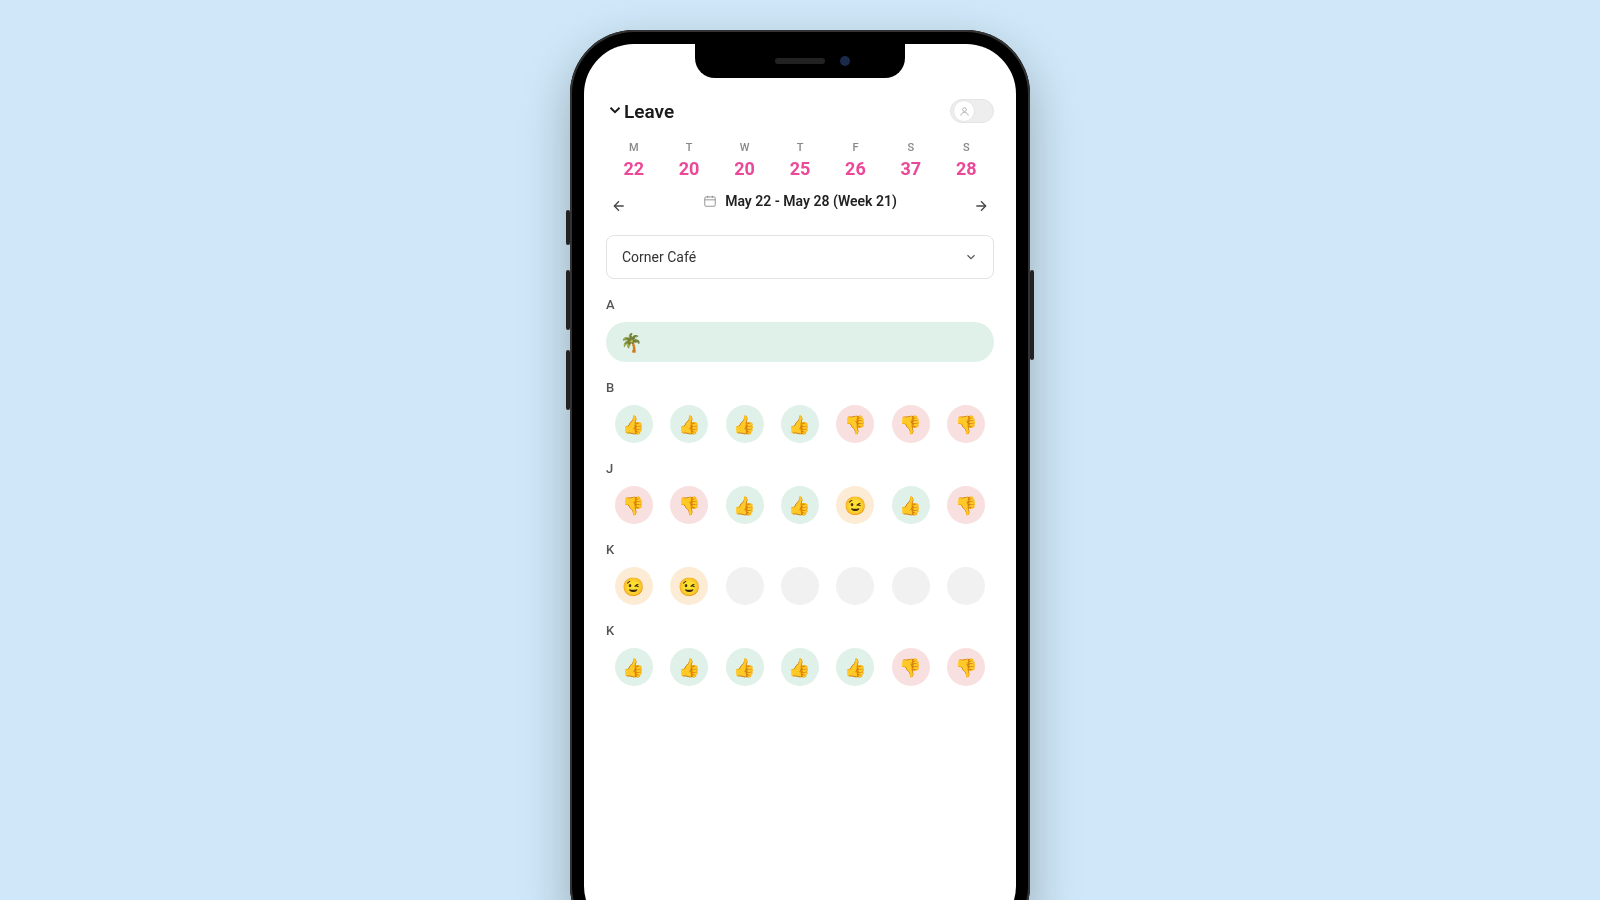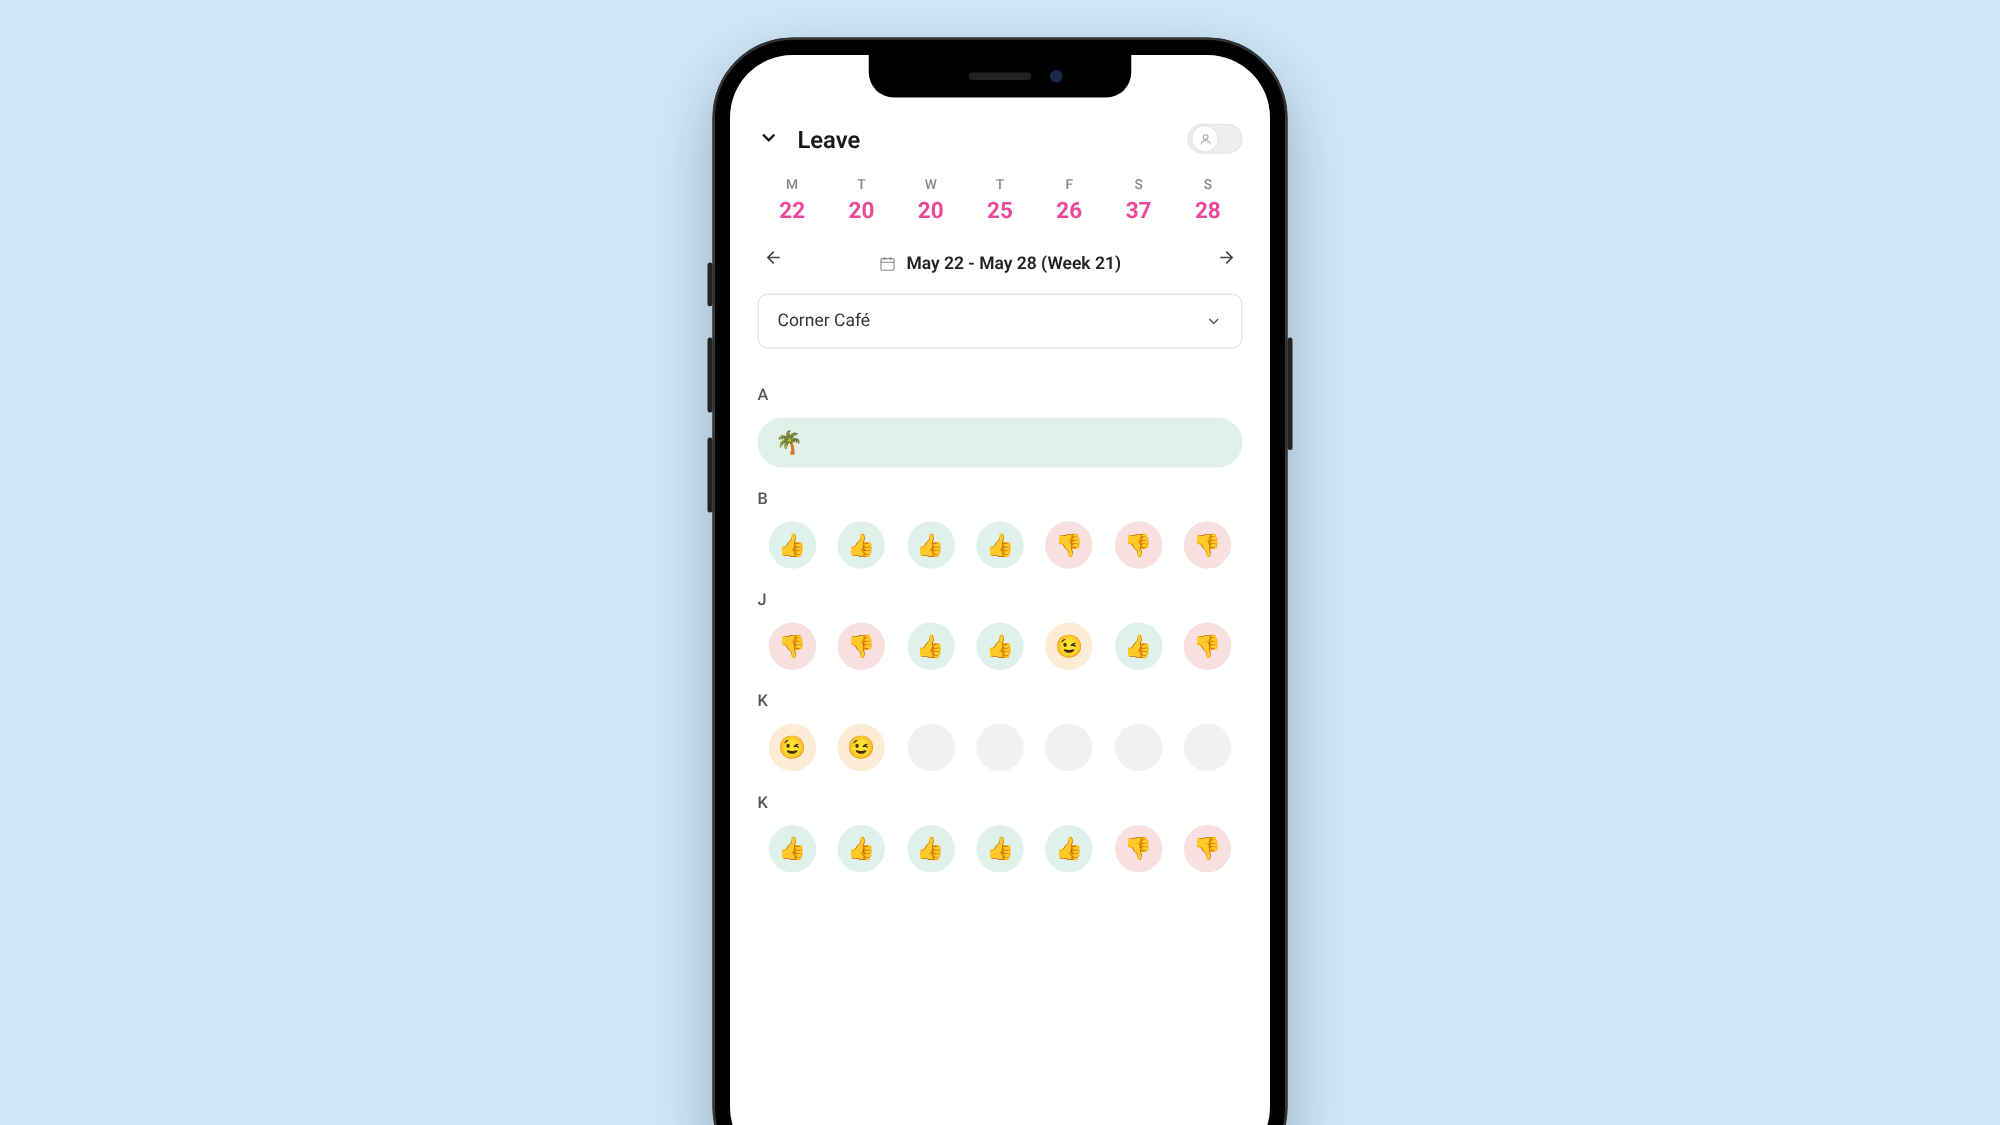--- a/index.html
+++ b/index.html
@@ -90,21 +90,20 @@
     }
     .topbar {
       display: flex;
       align-items: center;
       justify-content: space-between;
       margin-bottom: 18px;
     }
     .topbar-left {
       display: flex;
       align-items: flex-end;
-      gap: 14px;
     }
     .chevron-down-lg {
       width: 18px; height: 18px;
       stroke: #1a1a1a;
       stroke-width: 2.5;
       fill: none;
     }
     .title {
       font-size: 19px;
       font-weight: 600;
@@ -147,21 +146,21 @@
       margin-bottom: 4px;
       font-weight: 500;
     }
     .day-col .num {
       font-size: 18px;
       font-weight: 700;
       color: #ec4899;
     }
     .weeknav {
       display: flex;
-      align-items: flex-end;
+      align-items: flex-start;
       justify-content: space-between;
       margin-bottom: 16px;
     }
     .nav-arrow {
       width: 26px; height: 26px;
       display: flex; align-items: center; justify-content: center;
       cursor: pointer;
     }
     .nav-arrow svg {
       width: 16px; height: 16px;
@@ -180,21 +179,21 @@
       stroke: #888; fill: none; stroke-width: 1.5;
     }
     .location-select {
       border: 1px solid #e2e2e2;
       border-radius: 8px;
       padding: 13px 15px;
       display: flex;
       align-items: center;
       justify-content: space-between;
       cursor: pointer;
-      margin-bottom: 30px;
+      margin-bottom: 18px;
     }
     .location-select span {
       font-size: 14px;
       color: #333;
     }
     .location-select svg {
       width: 14px; height: 14px;
       stroke: #555; stroke-width: 2; fill: none;
     }
     .emp-block { margin-bottom: 18px; }

